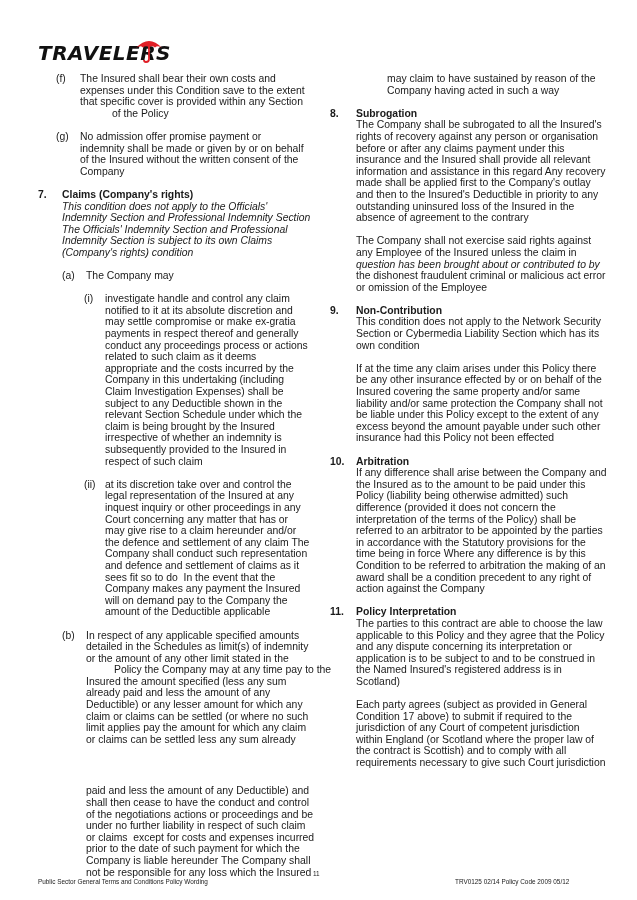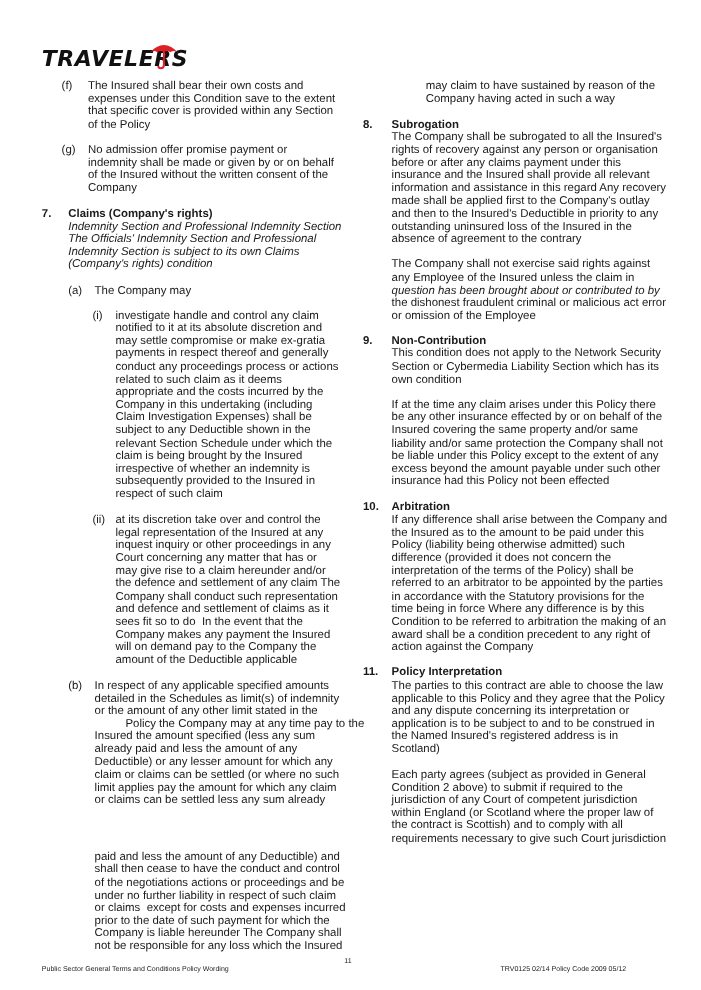--- a/index.html
+++ b/index.html
@@ -35,39 +35,40 @@
   </svg>
 </div>
 
 <div class="col left">
   <div class="row" style="padding-left:18px">
     <div class="lab">(f)</div>
     <div class="body">
         <div style="white-space: pre;">The Insured shall bear their own costs and</div>
         <div style="white-space: pre;">expenses under this Condition save to the extent</div>
         <div style="white-space: pre;">that specific cover is provided within any Section</div>
-        <div style="white-space: pre;">of the Policy</div>
+        <div style="white-space: pre; margin-left: 32px;">of the Policy</div>
       </div>
   </div>
   <div class="gap"></div>
   <div class="row" style="padding-left:18px">
     <div class="lab">(g)</div>
     <div class="body">
         <div style="white-space: pre;">No admission offer promise payment or</div>
         <div style="white-space: pre;">indemnity shall be made or given by or on behalf</div>
         <div style="white-space: pre;">of the Insured without the written consent of the</div>
         <div style="white-space: pre;">Company</div>
       </div>
   </div>
   <div class="gap"></div>
   <div class="row">
     <div class="num" style="width:24px">7.</div>
     <div class="body">
       <div class="h">Claims (Company's rights)</div>
       <div class="it">
+          <div style="white-space: pre;">This condition does not apply to the Officials'</div>
           <div style="white-space: pre;">Indemnity Section and Professional Indemnity Section</div>
           <div style="white-space: pre;">The Officials' Indemnity Section and Professional</div>
           <div style="white-space: pre;">Indemnity Section is subject to its own Claims</div>
           <div style="white-space: pre;">(Company's rights) condition</div>
         </div>
       <div class="gap"></div>
       <div class="row">
         <div class="lab">(a)</div>
         <div class="body">The Company may</div>
       </div>
@@ -220,21 +221,21 @@
           <div style="white-space: pre;">The parties to this contract are able to choose the law</div>
           <div style="white-space: pre;">applicable to this Policy and they agree that the Policy</div>
           <div style="white-space: pre;">and any dispute concerning its interpretation or</div>
           <div style="white-space: pre;">application is to be subject to and to be construed in</div>
           <div style="white-space: pre;">the Named Insured's registered address is in</div>
           <div style="white-space: pre;">Scotland)</div>
         </div>
       <div class="gap"></div>
       <div>
           <div style="white-space: pre;">Each party agrees (subject as provided in General</div>
-          <div style="white-space: pre;">Condition 2 above) to submit if required to the</div>
+          <div style="white-space: pre;">Condition 17 above) to submit if required to the</div>
           <div style="white-space: pre;">jurisdiction of any Court of competent jurisdiction</div>
           <div style="white-space: pre;">within England (or Scotland where the proper law of</div>
           <div style="white-space: pre;">the contract is Scottish) and to comply with all</div>
           <div style="white-space: pre;">requirements necessary to give such Court jurisdiction</div>
         </div>
     </div>
   </div>
 </div>
 
 <div class="pageno">11</div>

